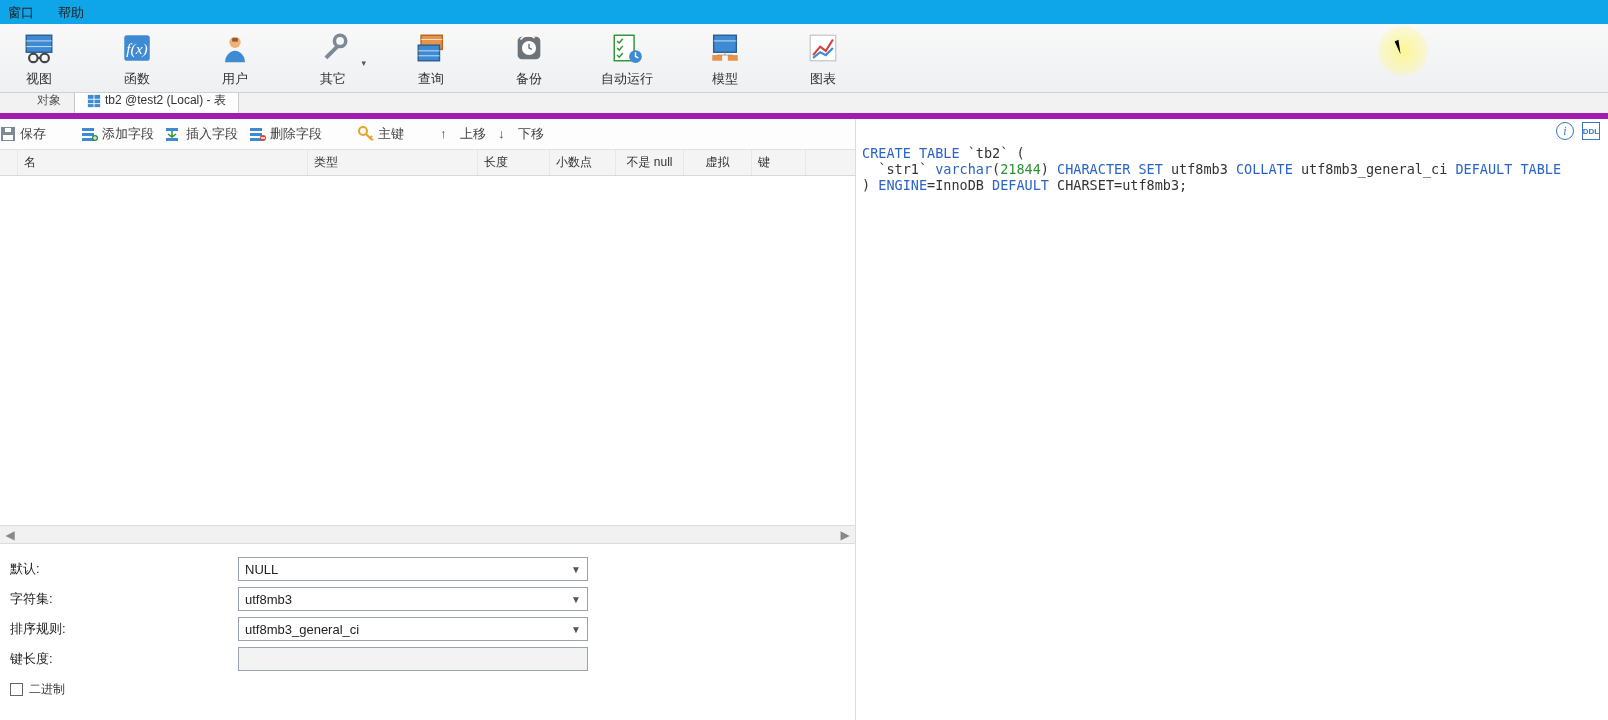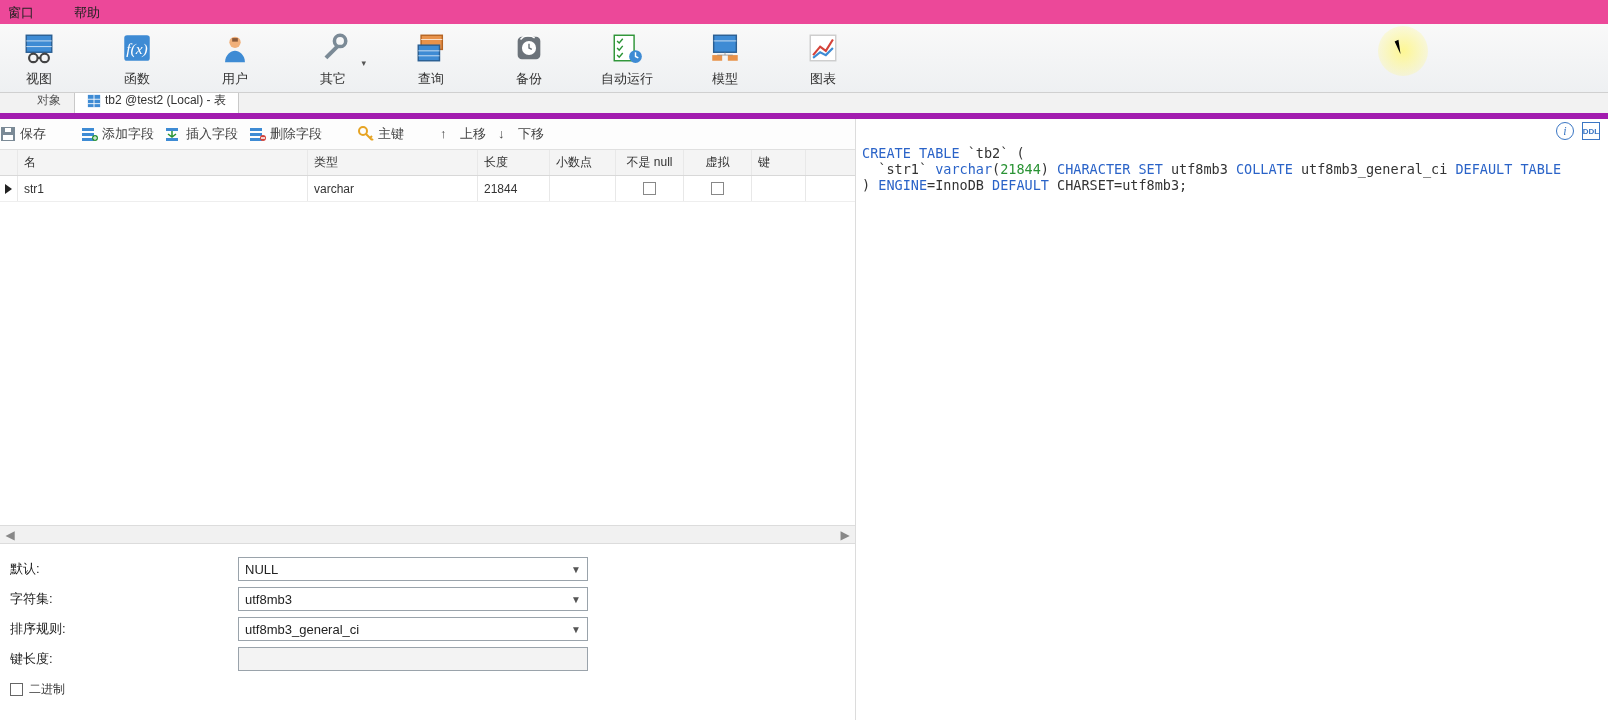--- a/index.html
+++ b/index.html
@@ -11,23 +11,23 @@
   width: 1608px;
   height: 720px;
   overflow: hidden;
   display: flex;
   flex-direction: column;
 }
 
 
 .menu-bar {
   display: flex;
-  gap: 40px;
+  gap: 24px;
   padding: 4px 8px 2px;
-  background: #ec4899;
+  background: #0ea5e9;
   font-size: 13px;
   color: #222;
 }
 .menu-bar span { cursor: default; }
 
 
 .ribbon {
   display: flex;
   align-items: flex-start;
   background: linear-gradient(#f9f9f9,#eef0f2);
@@ -478,36 +478,20 @@
       <div class="grid-head">
         <div class="gcell c-mark"></div>
         <div class="gcell c-name">名</div>
         <div class="gcell c-type">类型</div>
         <div class="gcell c-len">长度</div>
         <div class="gcell c-dec">小数点</div>
         <div class="gcell c-null">不是 null</div>
         <div class="gcell c-virt">虚拟</div>
         <div class="gcell c-key">键</div>
       </div>
-      <div class="grid-row">
-        <div class="gcell c-mark">
-            <span class="row-pointer"></span>
-          </div>
-        <div class="gcell c-name">str1</div>
-        <div class="gcell c-type">varchar</div>
-        <div class="gcell c-len">21844</div>
-        <div class="gcell c-dec"></div>
-        <div class="gcell c-null">
-            <span class="chk"></span>
-          </div>
-        <div class="gcell c-virt">
-            <span class="chk"></span>
-          </div>
-        <div class="gcell c-key"></div>
-      </div>
       <div style="flex:1"></div>
     </div>
 
     <div class="hscroll">
       <span class="arrow">◀</span>
       <span class="arrow">▶</span>
     </div>
 
     <div class="props">
       <div class="prow">

